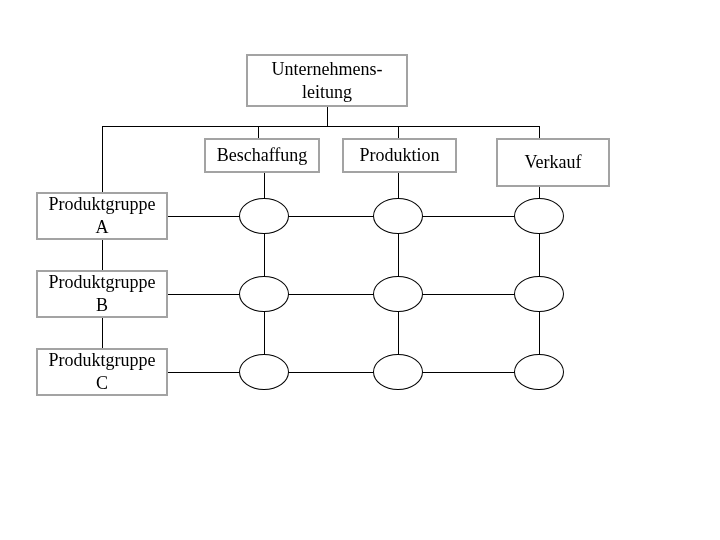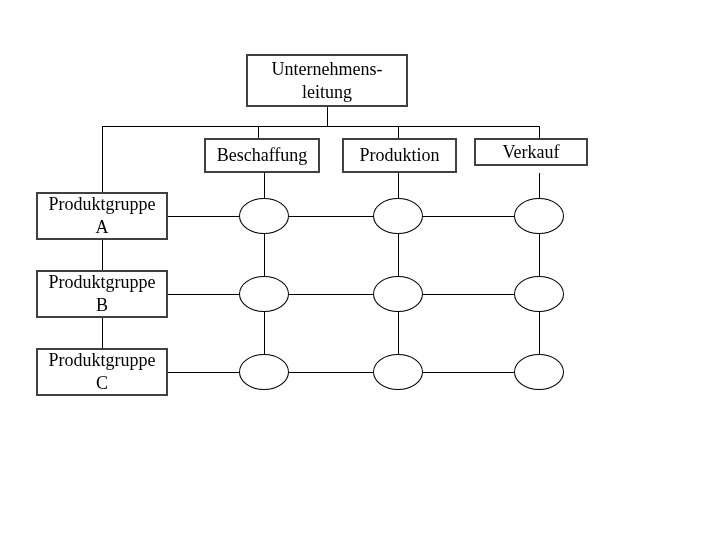--- a/index.html
+++ b/index.html
@@ -30,21 +30,21 @@
     height: 36px;
     box-sizing: border-box;
     border: 1px solid #000000;
     border-radius: 50%;
     background: #ffffff;
   }
   
   .box {
     position: absolute;
     box-sizing: border-box;
-    border: 2px solid #404040;
+    border: 2px solid #a3a3a3;
     background: #ffffff;
     display: flex;
     flex-direction: column;
     align-items: center;
     justify-content: center;
     text-align: center;
     font-size: 18px;
     line-height: 23px;
     white-space: nowrap;
   }
@@ -86,21 +86,21 @@
     <span>Unternehmens-</span>
     <span>leitung</span>
   </div>
 
   <div class="box" style="left:204px; top:138px; width:116px; height:35px;justify-content:center;">
     <span>Beschaffung</span>
   </div>
   <div class="box" style="left:342px; top:138px; width:115px; height:35px;align-items:center;">
     <span>Produktion</span>
   </div>
-  <div class="box" style="left:474px; top:138px; width:114px; height:28px;">
+  <div class="box" style="left:496px; top:138px; width:114px; height:49px;">
     <span>Verkauf</span>
   </div>
 
   <div class="box" style="left:36px; top:192px; width:132px; height:48px;">
     <span>Produktgruppe</span>
     <span>A</span>
   </div>
   <div class="box" style="left:36px; top:270px; width:132px; height:48px;">
     <span>Produktgruppe</span>
     <span>B</span>

